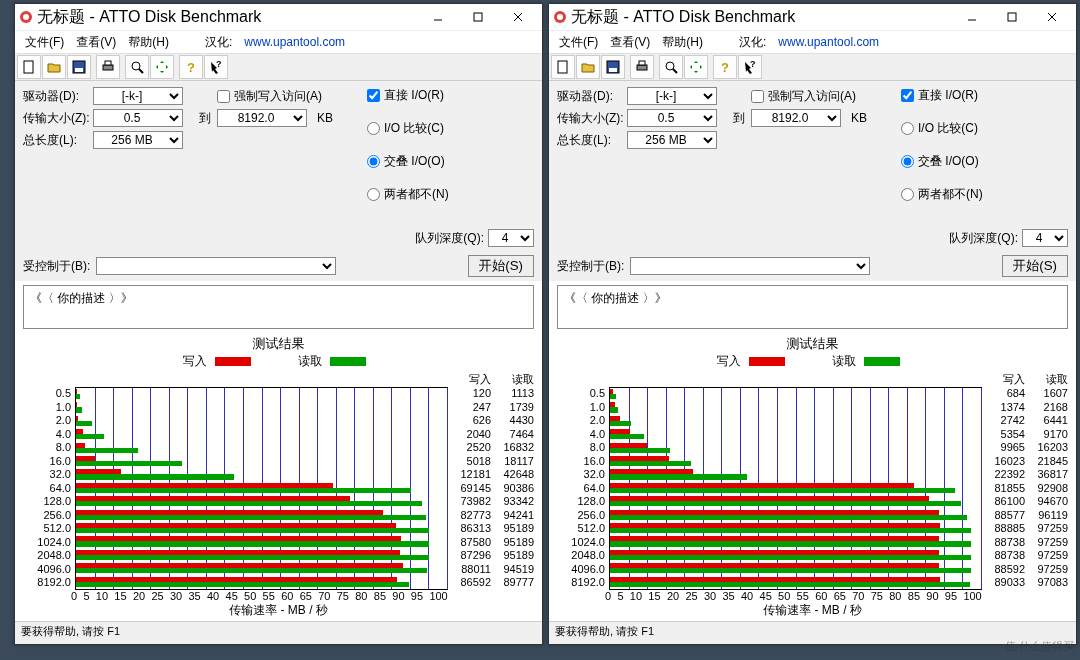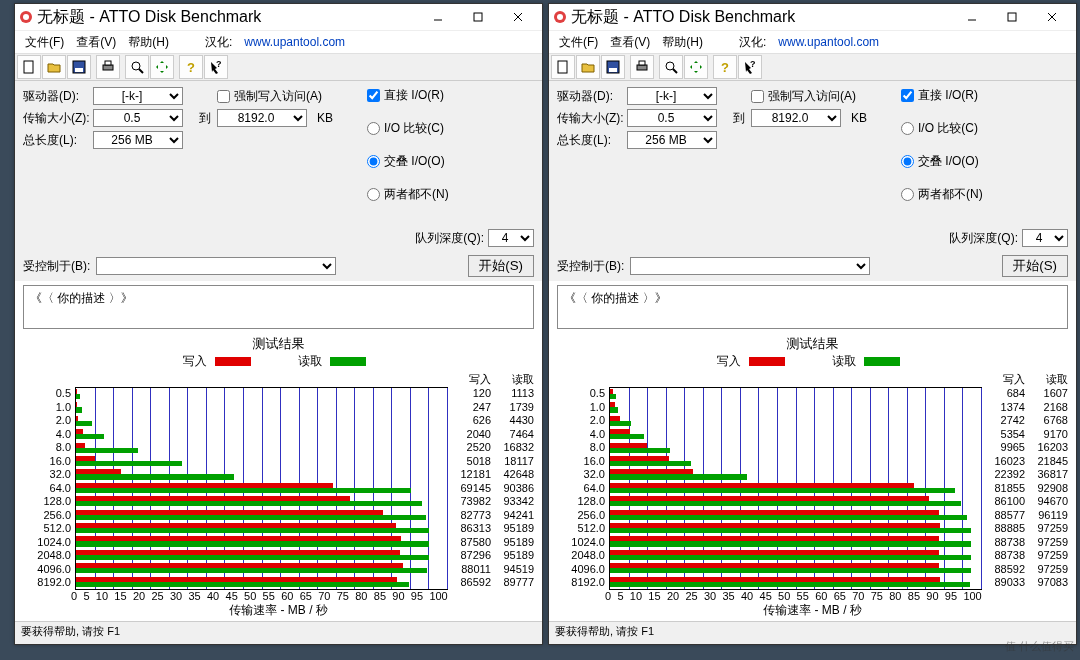--- a/index.html
+++ b/index.html
@@ -564,21 +564,21 @@
             <div class="valrow" style="flex:1">
               <span>684</span>
               <span>1607</span>
             </div>
             <div class="valrow" style="flex:1">
               <span>1374</span>
               <span>2168</span>
             </div>
             <div class="valrow" style="flex:1">
               <span>2742</span>
-              <span>6768</span>
+              <span>6441</span>
             </div>
             <div class="valrow" style="flex:1">
               <span>5354</span>
               <span>9170</span>
             </div>
             <div class="valrow" style="flex:1">
               <span>9965</span>
               <span>16203</span>
             </div>
             <div class="valrow" style="flex:1">

